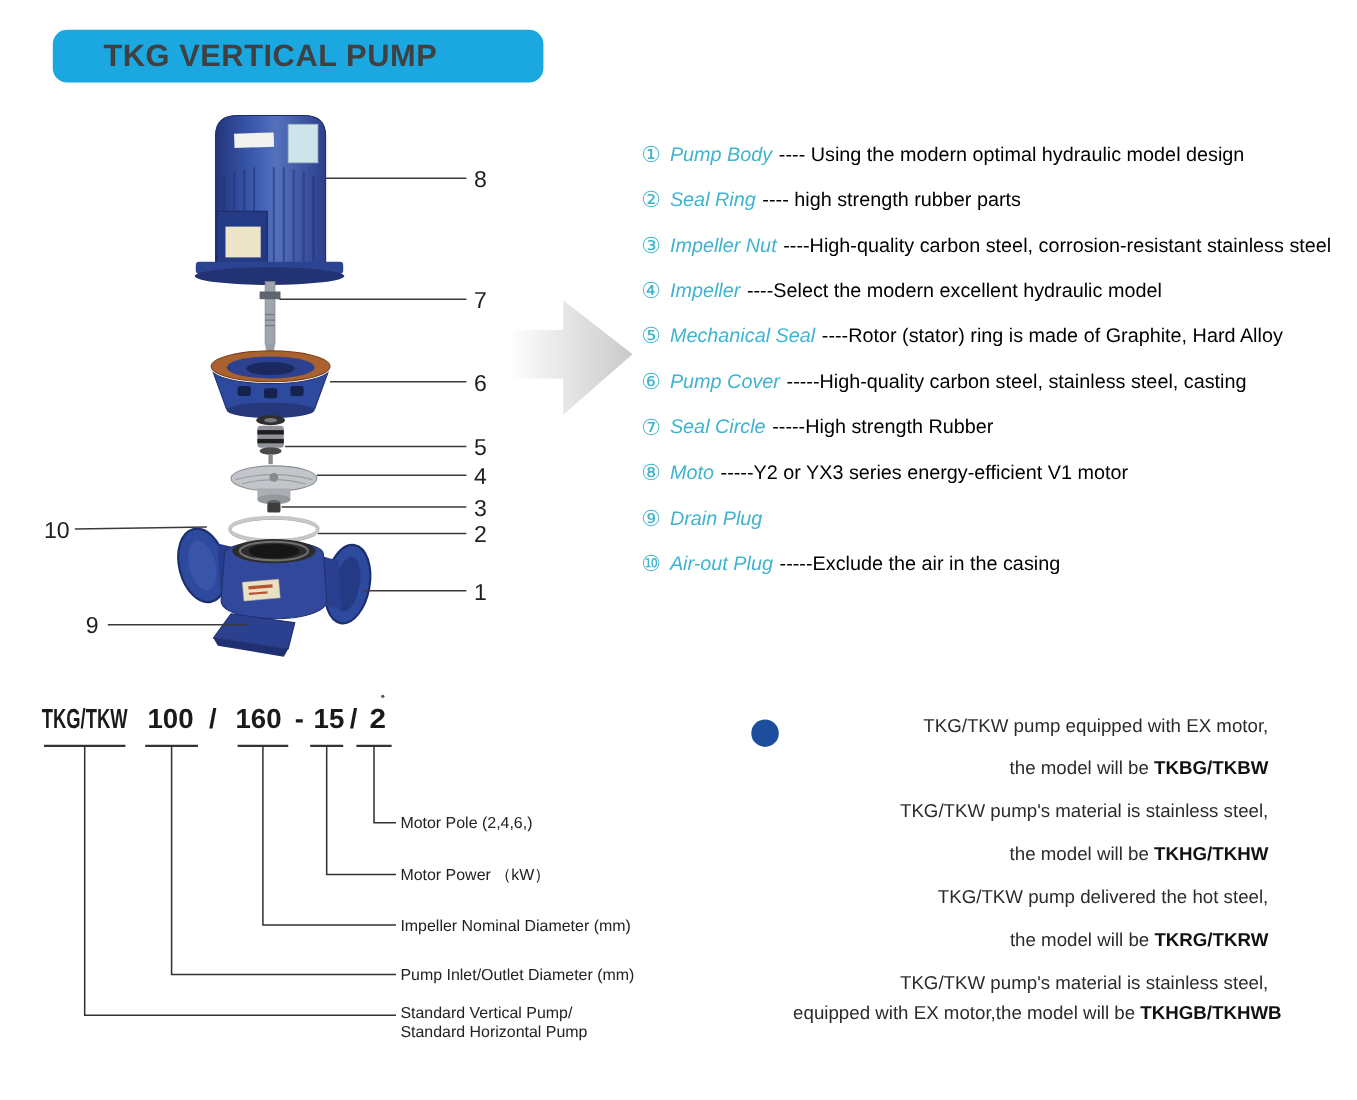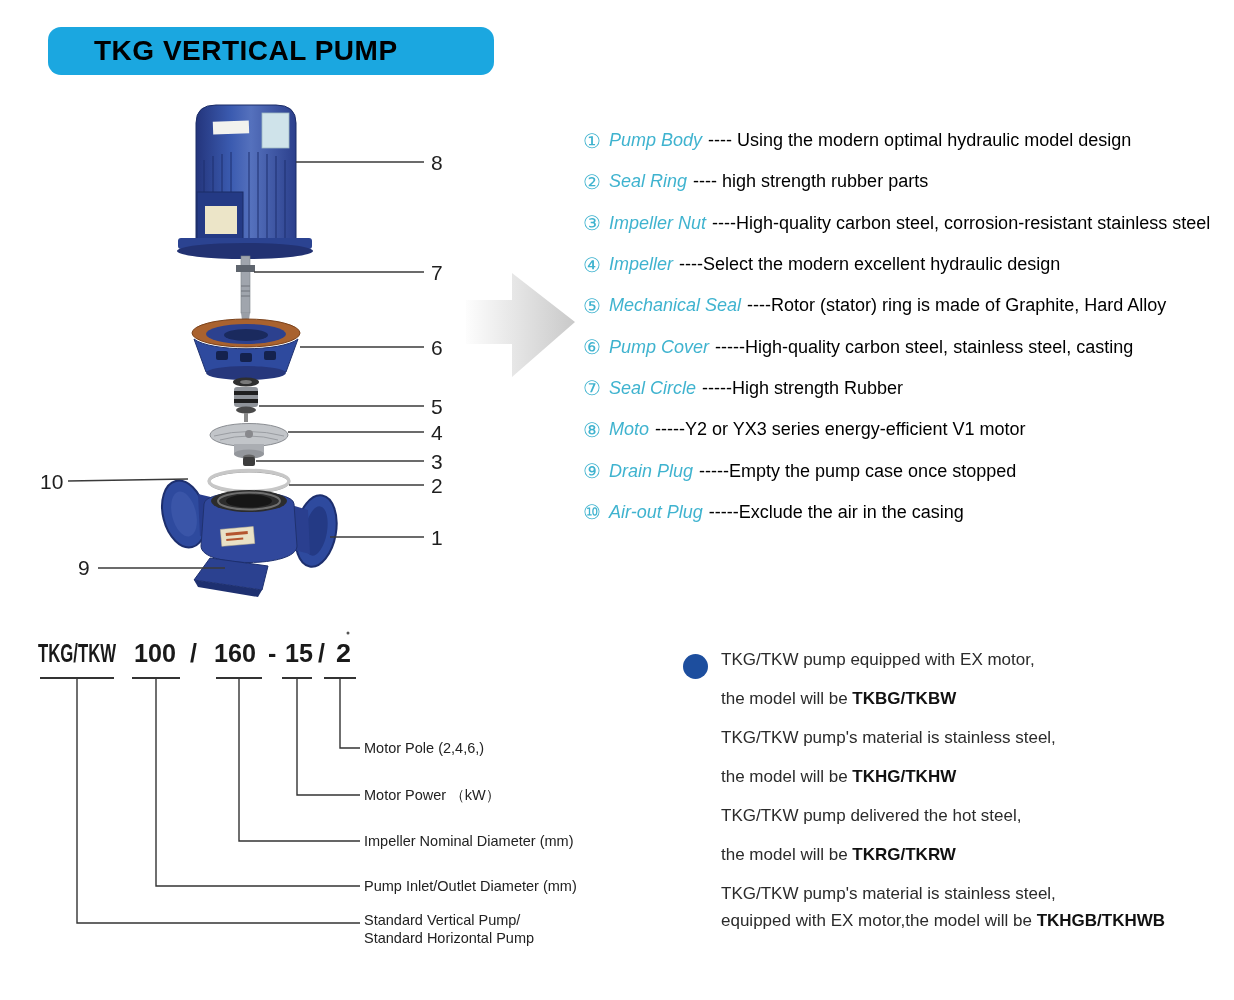--- a/index.html
+++ b/index.html
@@ -6,21 +6,21 @@
   body{font-family:"Liberation Sans", sans-serif;}
   .page{position:relative;width:1234px;height:1000px;background:#ffffff;overflow:hidden;}
 
   
   .header-badge{
     position:absolute;left:48px;top:27px;width:446px;height:48px;
     background:#1ba7e0;border-radius:13px;
     display:flex;align-items:center;padding-left:46px;box-sizing:border-box;
   }
   .header-badge .title{
-    color:#000000;font-size:28px;font-weight:bold;letter-spacing:0.5px;white-space:nowrap;
+    color:#404040;font-size:28px;font-weight:bold;letter-spacing:0.5px;white-space:nowrap;
   }
 
   
   .diagram-wrap{position:absolute;left:0px;top:90px;width:580px;height:515px;}
 
   
   .parts-list{position:absolute;left:583px;top:120px;width:651px;}
   .part-row{height:41.3px;display:flex;align-items:center;white-space:nowrap;}
   .pnum{color:#3fb3cf;font-size:20px;width:26px;flex:0 0 26px;}
   .pname{color:#3fb3cf;font-size:18px;font-style:italic;}
@@ -28,21 +28,21 @@
 
   
   .model-code{position:absolute;left:30px;top:628px;}
   .model-code text{font-family:"Liberation Sans", sans-serif;}
   .code-seg{font-size:25px;font-weight:bold;fill:#1a1a1a;}
   .code-label{font-size:14.5px;fill:#222222;}
 
   
   .notes{position:absolute;left:683px;top:650px;width:470px;}
   .bullet{position:absolute;left:0;top:4px;width:25px;height:25px;border-radius:50%;background:#1d4e9e;}
-  .notes-text{margin-left:38px;}
+  .notes-text{margin-left:38px;text-align:right;}
   .note-line{font-size:17px;color:#2b2b2b;margin-bottom:19px;white-space:nowrap;}
   .note-line b{color:#111111;}
   .note-group.tight .note-line{margin-bottom:7px;}
 
   
   .callout-num{font-size:21px;fill:#1f1f1f;font-family:"Liberation Sans", sans-serif;}
 </style>
 </head>
 <body>
 
@@ -203,21 +203,21 @@
         <span class="pdesc">---- high strength rubber parts</span>
       </div>
     <div class="part-row">
         <span class="pnum">③</span>
         <span class="pname">Impeller Nut</span>
         <span class="pdesc">----High-quality carbon steel, corrosion-resistant stainless steel</span>
       </div>
     <div class="part-row">
         <span class="pnum">④</span>
         <span class="pname">Impeller</span>
-        <span class="pdesc">----Select the modern excellent hydraulic design</span>
+        <span class="pdesc">----Select the modern excellent hydraulic model</span>
       </div>
     <div class="part-row">
         <span class="pnum">⑤</span>
         <span class="pname">Mechanical Seal</span>
         <span class="pdesc">----Rotor (stator) ring is made of Graphite, Hard Alloy</span>
       </div>
     <div class="part-row">
         <span class="pnum">⑥</span>
         <span class="pname">Pump Cover</span>
         <span class="pdesc">-----High-quality carbon steel, stainless steel, casting</span>
@@ -228,21 +228,20 @@
         <span class="pdesc">-----High strength Rubber</span>
       </div>
     <div class="part-row">
         <span class="pnum">⑧</span>
         <span class="pname">Moto</span>
         <span class="pdesc">-----Y2 or YX3 series energy-efficient V1 motor</span>
       </div>
     <div class="part-row">
         <span class="pnum">⑨</span>
         <span class="pname">Drain Plug</span>
-        <span class="pdesc">-----Empty the pump case once stopped</span>
       </div>
     <div class="part-row">
         <span class="pnum">⑩</span>
         <span class="pname">Air-out Plug</span>
         <span class="pdesc">-----Exclude the air in the casing</span>
       </div>
   </div>
 
   <svg class="model-code" width="660" height="340" viewBox="0 0 660 340">
     <circle cx="318" cy="5" r="1.5" fill="#555555"></circle>

